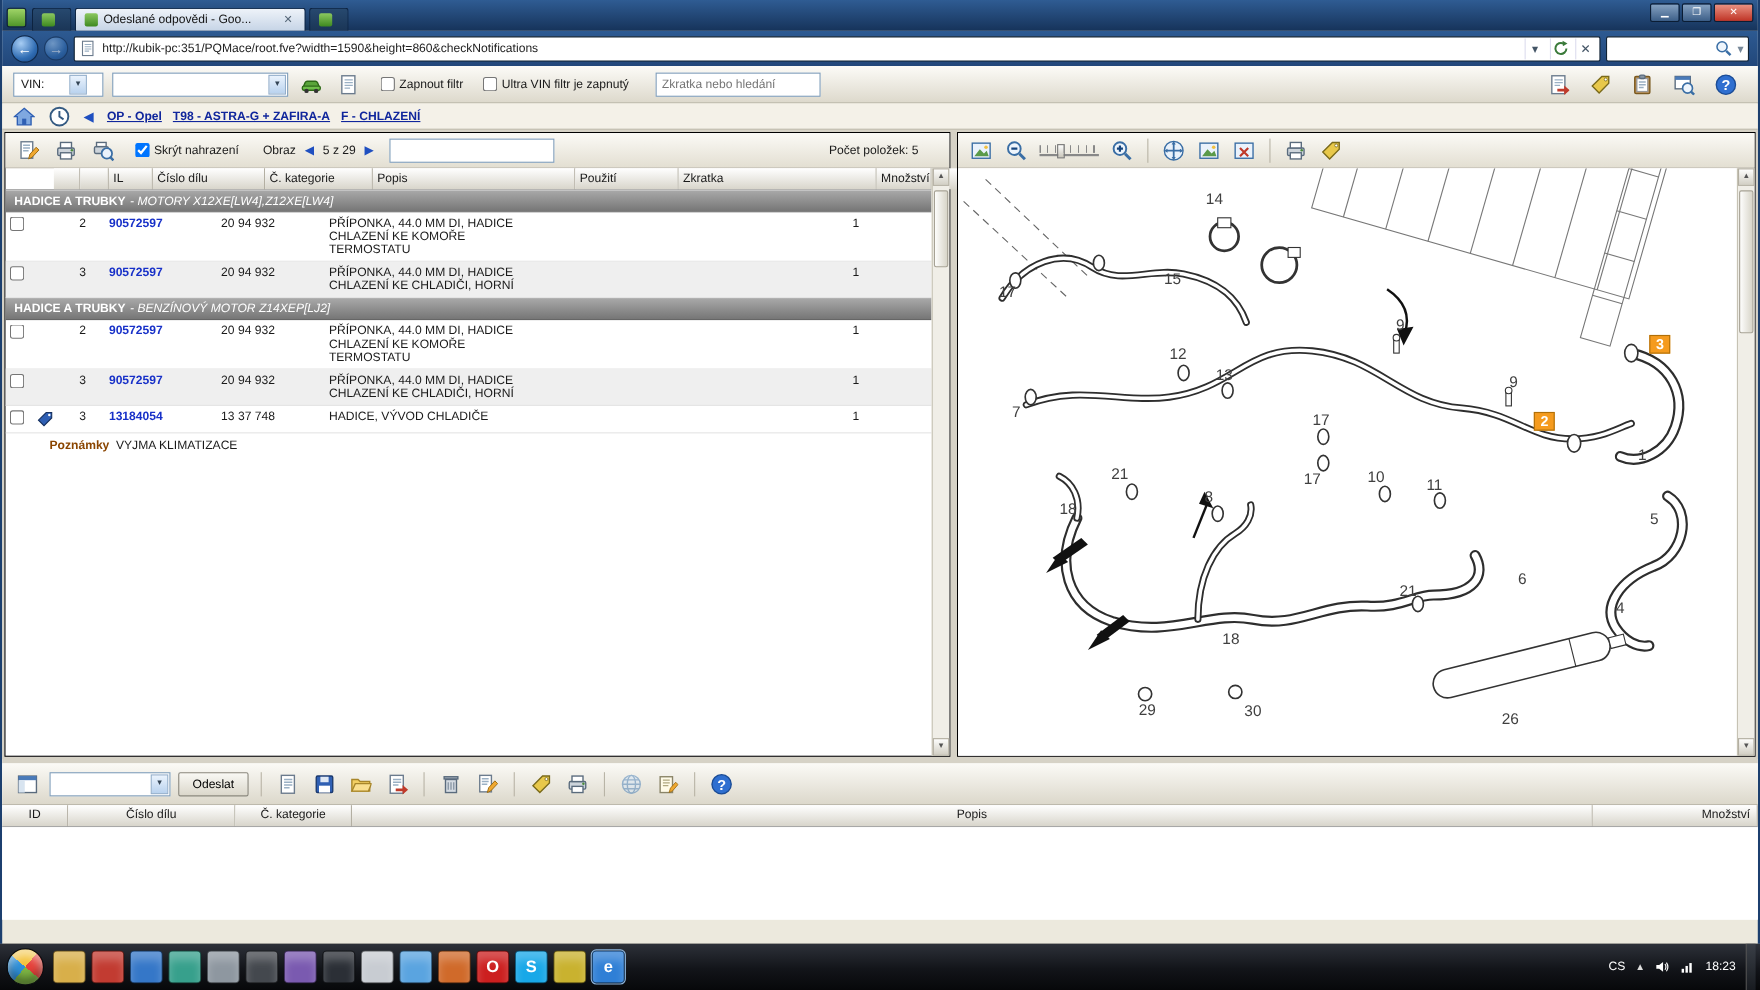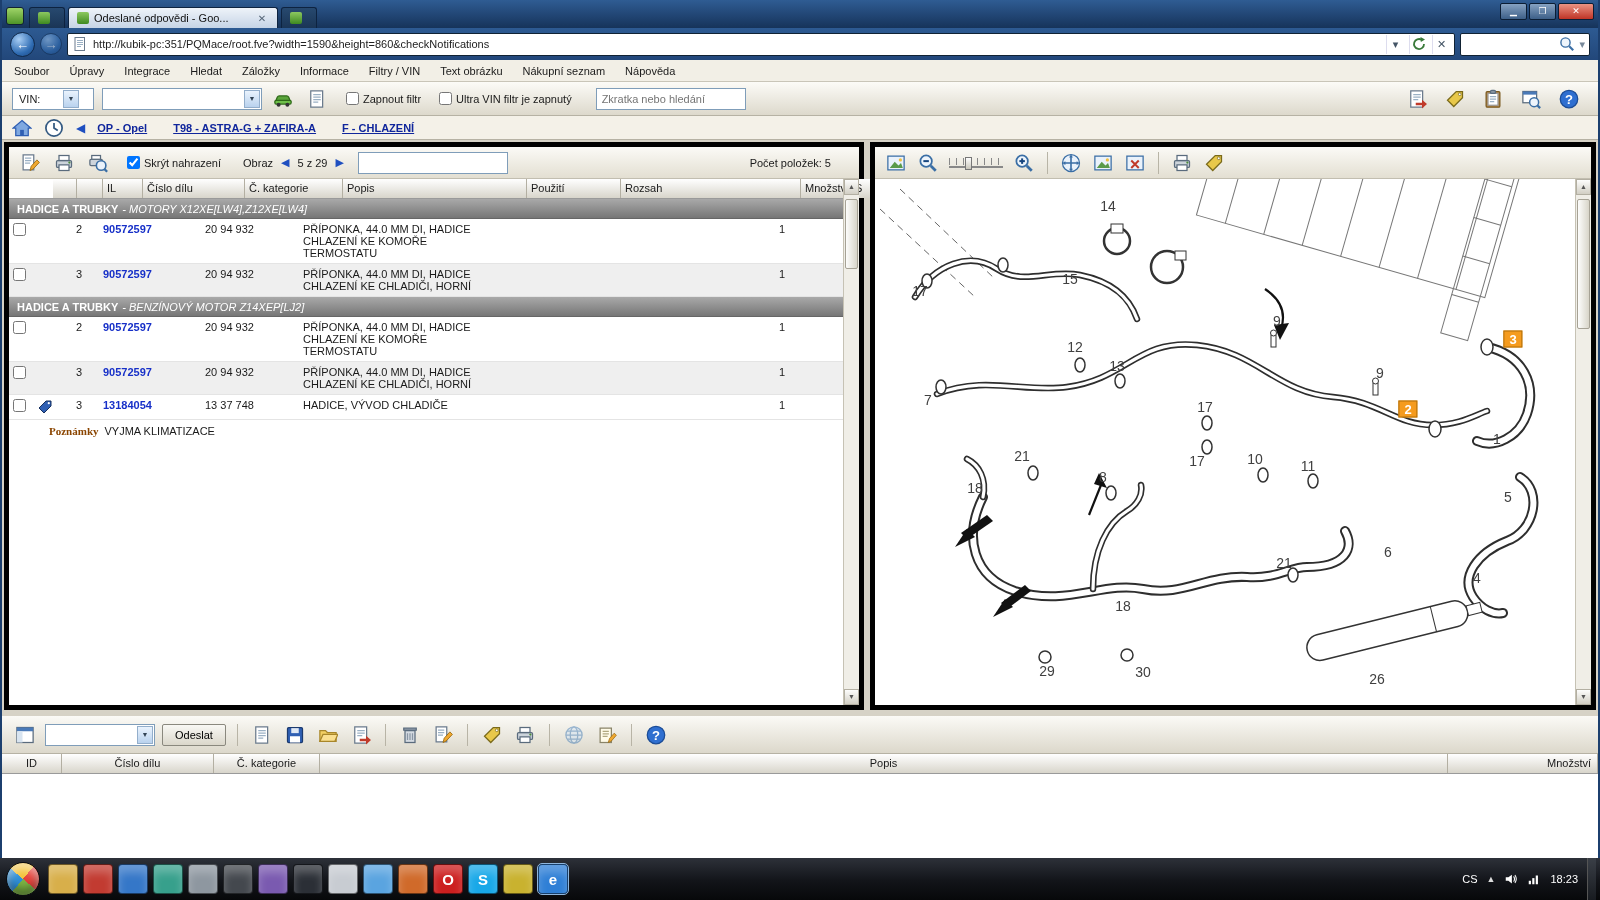--- a/index.html
+++ b/index.html
@@ -46,42 +46,42 @@
 .tbtn { width:26px; height:26px; display:flex; align-items:center; justify-content:center; border-radius:2px; }
 .tbtn svg { width:20px; height:20px; }
 
 
 .breadcrumb { flex:none; height:24px; background:#f4f1e8; border-bottom:1px solid #b6b2a4; display:flex; align-items:center; gap:12px; padding:0 10px; }
 .bc-link { color:#10269c; font-weight:bold; text-decoration:underline; cursor:pointer; }
 .bc-arrow { color:#1f4fc0; font-size:12px; }
 
 
 .main { flex:none; height:572px; display:flex; background:#d6d2c6; padding:2px; gap:6px; }
-.panel { background:#fff; border:5px solid #000000; position:relative; display:flex; flex-direction:column; min-width:0; }
+.panel { background:#fff; border:1px solid #000000; position:relative; display:flex; flex-direction:column; min-width:0; }
 .left-panel { width:860px; flex:none; }
 .right-panel { flex:1; }
 
 .left-toolbar { flex:none; height:32px; background:linear-gradient(#fbfaf6,#e3dfd2); border-bottom:1px solid #c2beb0; display:flex; align-items:center; gap:8px; padding:0 8px; }
 .nav-tri { color:#1f4fc0; font-size:11px; }
 .count-label { margin-left:auto; padding-right:20px; }
 
 .pcols { display:grid; grid-template-columns:24px 26px 40px 102px 98px 184px 94px 180px 50px 24px; }
 .parts-header { flex:none; margin-right:16px; border-bottom:1px solid #9a9a9a;padding-left:44px; }
 .parts-header .hcell { background:linear-gradient(#ffffff,#d8d5cb); border-right:1px solid #b3afa2; padding:3px 4px; height:19px; white-space:nowrap; overflow:hidden; }
 .parts-body { flex:1; overflow:hidden; margin-right:16px; }
 .group-row { height:20px; background:linear-gradient(#a9a9a9,#767676); color:#fff; display:flex; align-items:center; padding-left:8px; border-bottom:1px solid #666; }
 .group-row i { font-weight:normal; margin-left:4px; }
 .prow { border-bottom:1px solid #e4e4e4; }
 .prow.alt { background:#efefef; }
 .cell { padding:4px 4px; overflow:hidden; }
 .c-center { text-align:center; }
 .plink { color:#1730c8; font-weight:bold; cursor:pointer; }
 .desc { white-space:pre-line; }
 .note-row { padding:5px 0 8px 40px; }
-.note-label { color:#8a4500; font-weight:bold; margin-right:6px;font-family:Liberation Serif, serif; }
+.note-label { color:#8a4500; font-weight:bold; margin-right:6px; }
 
 .vscroll { position:absolute; right:0; top:32px; bottom:0; width:16px; background:#f0eee7; border-left:1px solid #c6c2b4; }
 .vs-btn { height:16px; background:linear-gradient(#fdfdfc,#d2cfc4); border:1px solid #b3afa2; text-align:center; font-size:7px; color:#555; line-height:14px; }
 .vs-btn.bottom { position:absolute; bottom:0; left:0; right:0; }
 .vs-thumb { position:absolute; left:1px; right:1px; background:linear-gradient(90deg,#fdfdfc,#d8d5c9); border:1px solid #a6a295; border-radius:2px; }
 
 
 .diag-toolbar { flex:none; height:32px; background:linear-gradient(#fbfaf6,#e3dfd2); border-bottom:1px solid #c2beb0; display:flex; align-items:center; gap:6px; padding:0 8px; }
 .zoom-slider { width:58px; height:16px; position:relative; }
 .zoom-slider .track { position:absolute; left:2px; right:2px; top:11px; height:2px; background:#888; }
@@ -315,32 +315,20 @@
       </div>
       <div class="search-box">
         <span class="sspring"></span>
         <svg class="ic">
             <use href="#i-mag"></use>
           </svg>
         <span>▾</span>
       </div>
     </div>
 
-    <div class="menubar">
-        <span class="menu-item">Soubor</span>
-        <span class="menu-item">Úpravy</span>
-        <span class="menu-item">Integrace</span>
-        <span class="menu-item">Hledat</span>
-        <span class="menu-item">Záložky</span>
-        <span class="menu-item">Informace</span>
-        <span class="menu-item">Filtry / VIN</span>
-        <span class="menu-item">Text obrázku</span>
-        <span class="menu-item">Nákupní seznam</span>
-        <span class="menu-item">Nápověda</span>
-      </div>
 
     <div class="filterbar">
       <div class="combo" style="width:82px">
         <span class="ctext">VIN:</span>
         <span class="arrow-btn">▼</span>
       </div>
       <div class="combo" style="width:160px">
         <span class="ctext"></span>
         <span class="arrow-btn" style="margin-left:auto">▼</span>
       </div>
@@ -397,21 +385,21 @@
           <svg class="ic">
             <use href="#i-home"></use>
           </svg>
         </span>
       <span class="tbtn" style="width:20px;height:20px">
           <svg class="ic">
             <use href="#i-clock"></use>
           </svg>
         </span>
       <span class="bc-arrow">◀</span>
-      <span style="display:flex;gap:26px">
+      <span style="display:flex;gap:10px">
           <span class="bc-link">OP - Opel</span>
           <span class="bc-link">T98 - ASTRA-G + ZAFIRA-A</span>
           <span class="bc-link">F - CHLAZENÍ</span>
         </span>
     </div>
 
     <div class="main">
 
       <div class="panel left-panel">
         <div class="left-toolbar">
@@ -442,21 +430,21 @@
           <span class="count-label">Počet položek: 5</span>
         </div>
         <div class="pcols parts-header">
             <div class="hcell"></div>
             <div class="hcell"></div>
             <div class="hcell">IL</div>
             <div class="hcell">Číslo dílu</div>
             <div class="hcell">Č. kategorie</div>
             <div class="hcell">Popis</div>
             <div class="hcell">Použití</div>
-            <div class="hcell">Rozsah</div>
+            <div class="hcell">Zkratka</div>
             <div class="hcell">Množství</div>
             <div class="hcell">S</div>
           </div>
         <div class="parts-body">
             <div class="group-row">
               <b>HADICE A TRUBKY</b>
               <i> - MOTORY X12XE[LW4],Z12XE[LW4]</i>
             </div>
             <div class="prow pcols">
               <div class="cell"><input type="checkbox" style=""></div>

